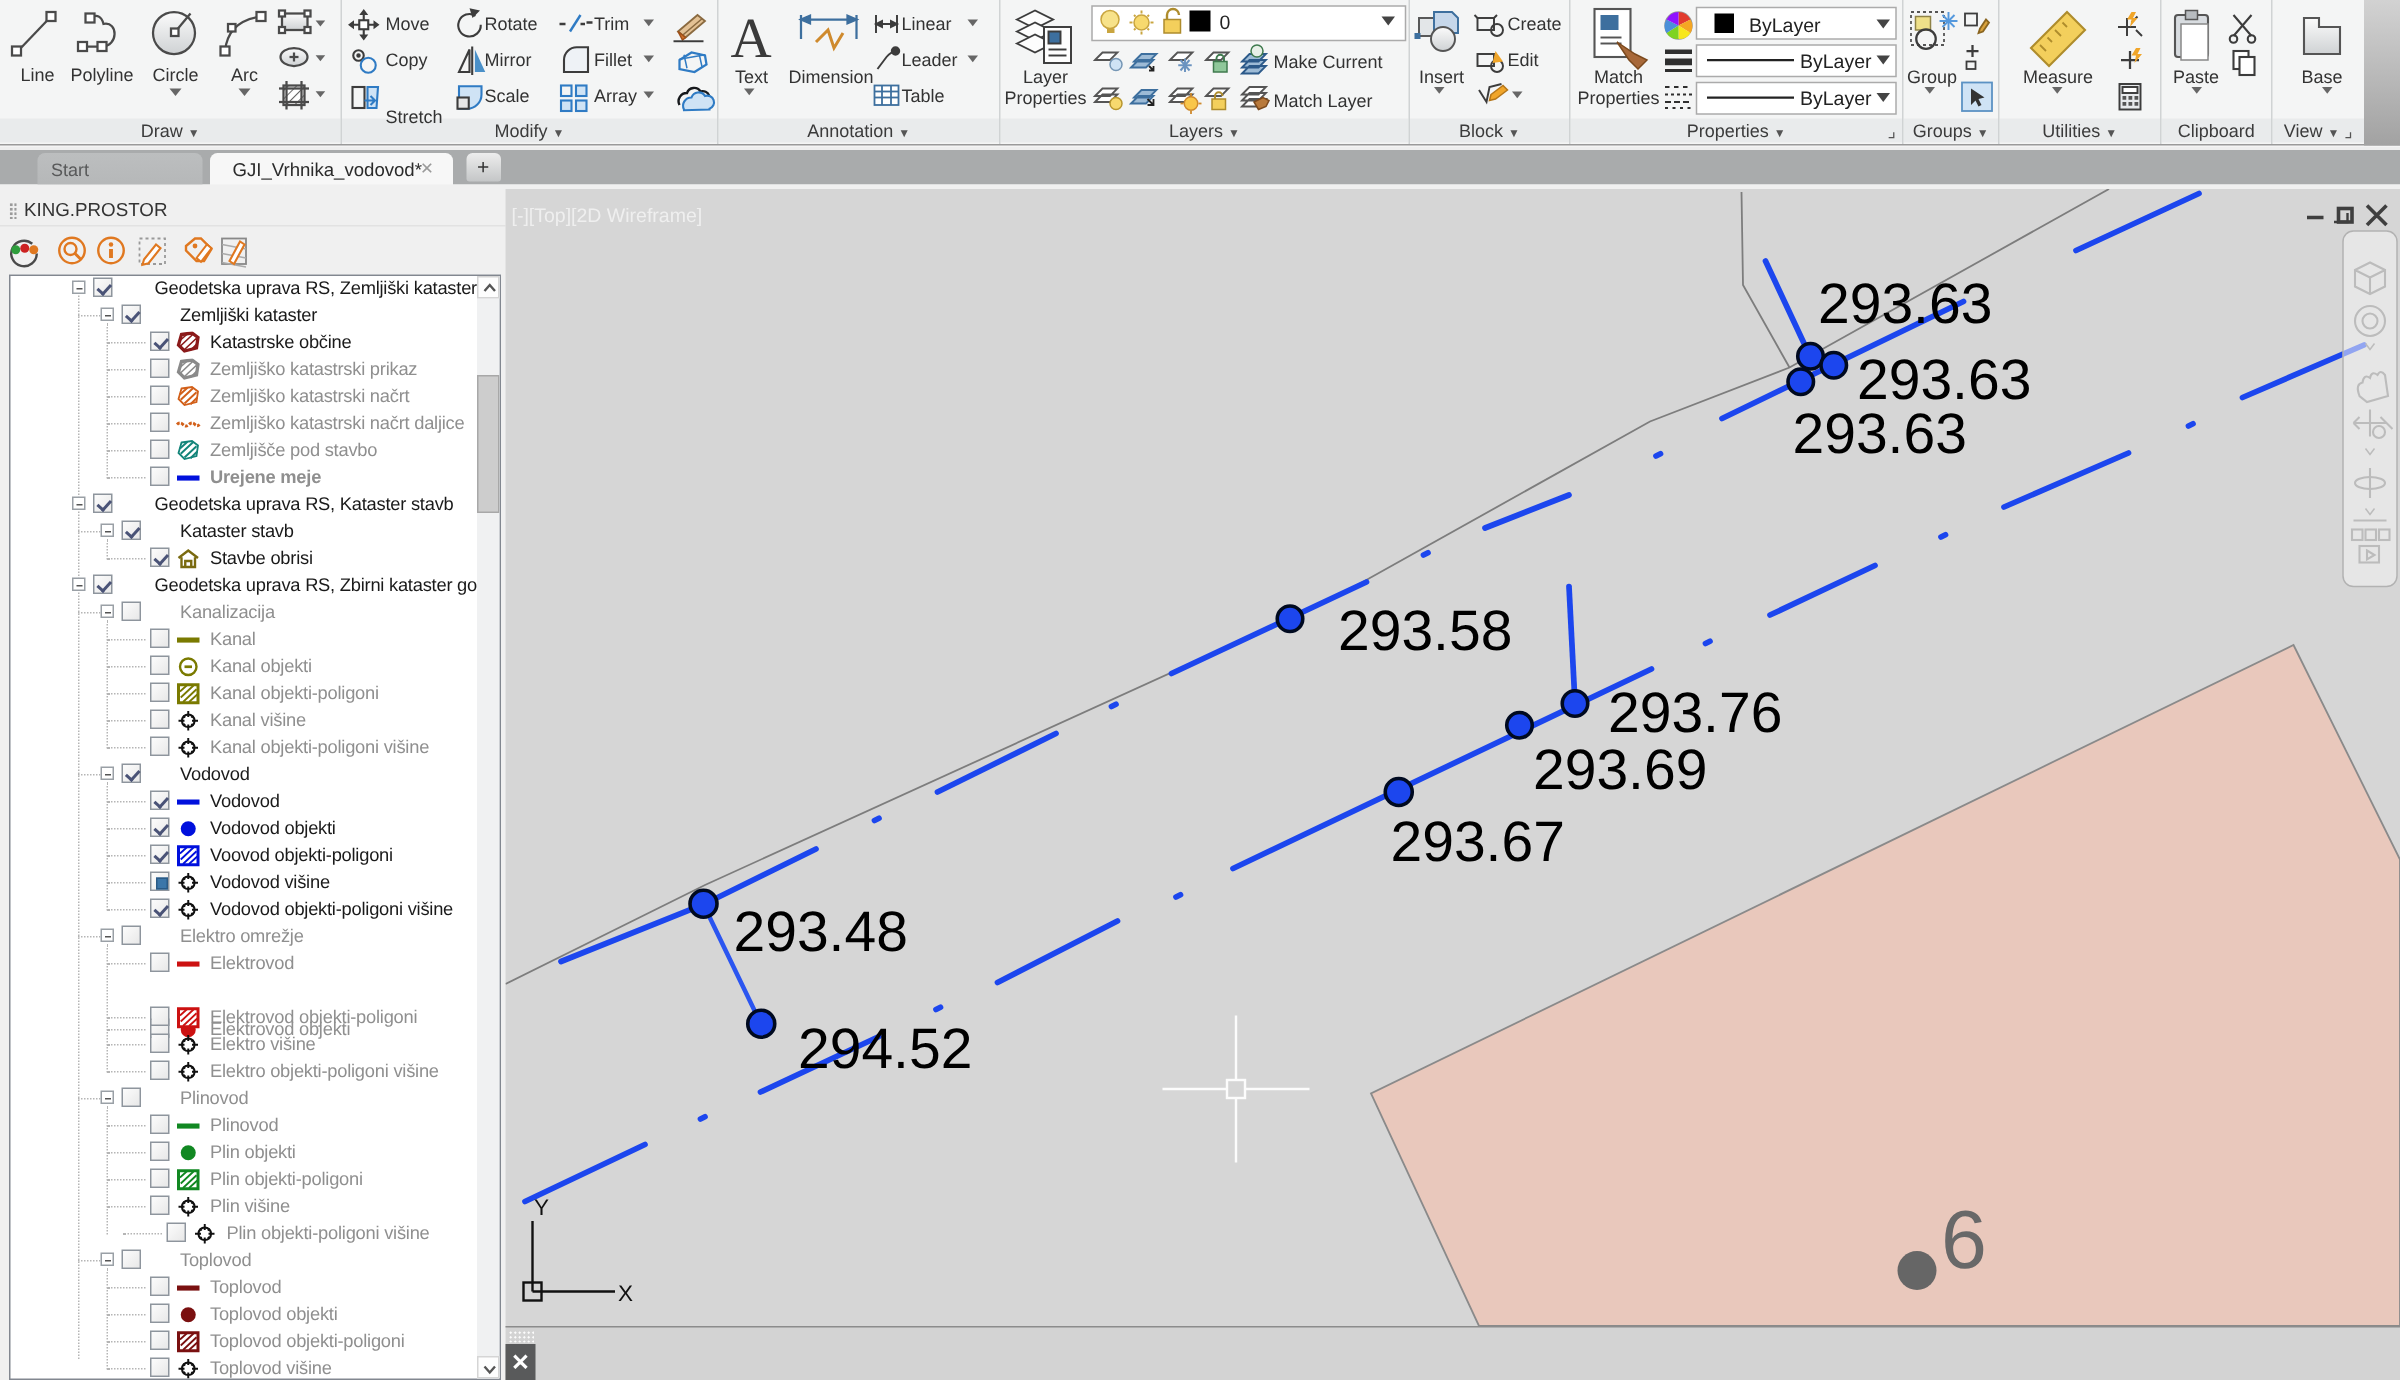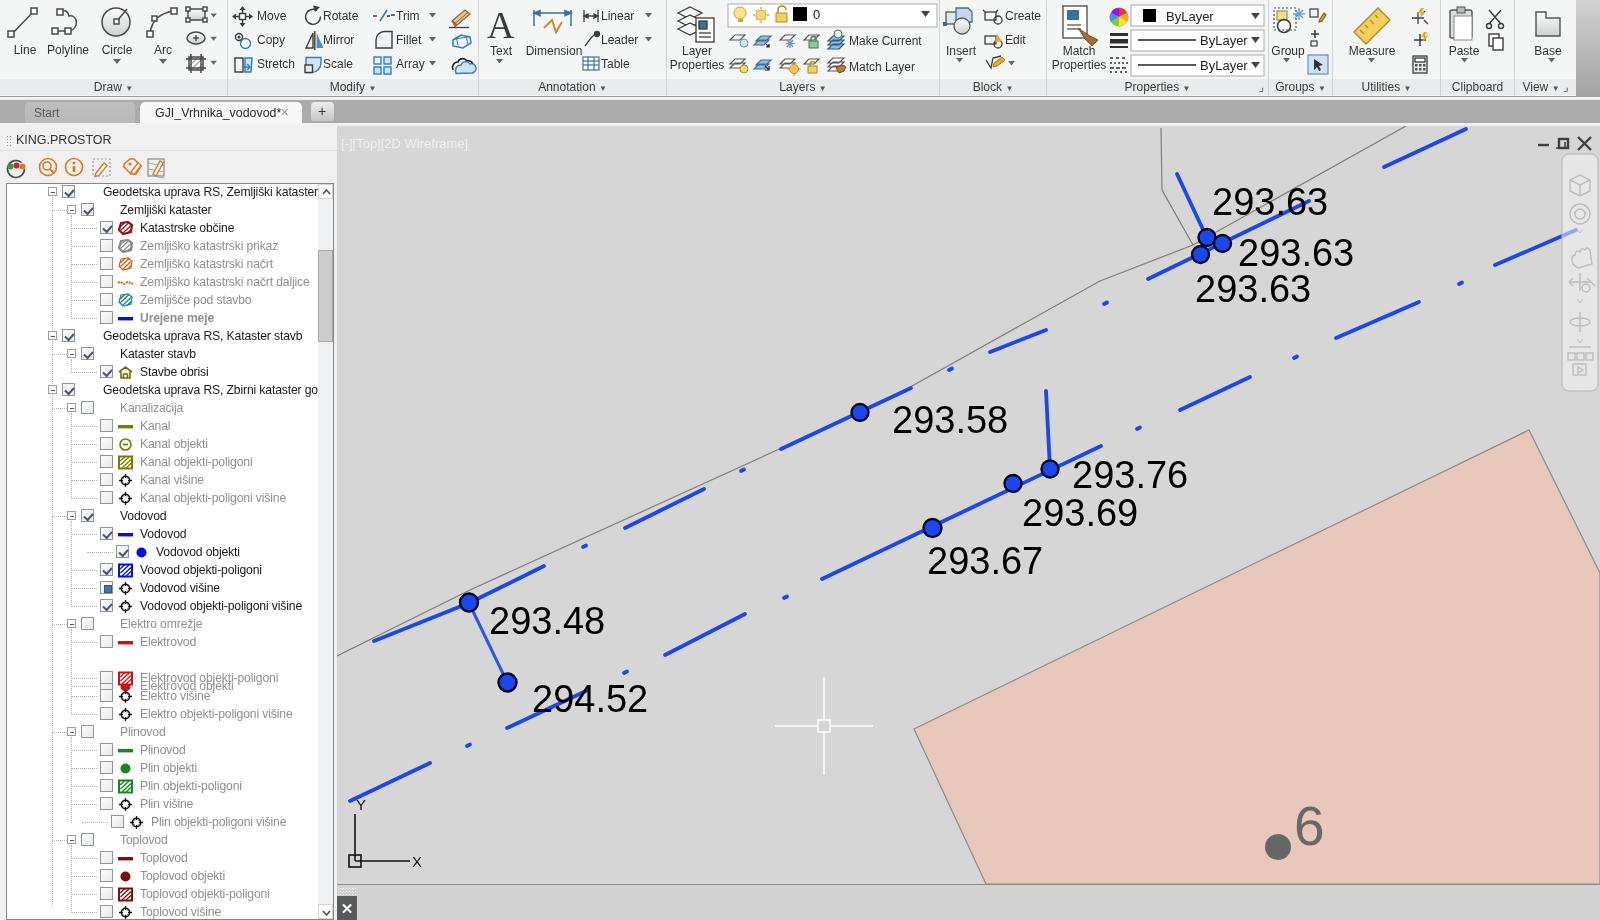--- a/index.html
+++ b/index.html
@@ -69,21 +69,21 @@
     <div class="psep" style="left:1440px;"></div>
     <div class="psep" style="left:1514px;"></div>
     <div style="position:absolute;left:1576px;top:0;width:24px;height:97px;background:linear-gradient(#d2d2d2,#a2a2a2);"></div>
 
     <span class="biglabel" style="left:6px;top:43px;width:38px;">Line</span>
     <span class="biglabel" style="left:42px;top:43px;width:52px;text-align:center;">Polyline</span>
     <span class="biglabel" style="left:96px;top:43px;width:42px;">Circle</span>
     <span class="biglabel" style="left:146px;top:43px;width:34px;">Arc</span>
     <span class="slabel" style="left:257px;top:9px;text-align:center;">Move</span>
     <span class="slabel" style="left:257px;top:33px;">Copy</span>
-    <span class="slabel" style="left:257px;top:57px;">Stretch</span>
+    <span class="slabel" style="left:257px;top:71px;">Stretch</span>
     <span class="slabel" style="left:323px;top:9px;">Rotate</span>
     <span class="slabel" style="left:323px;top:33px;">Mirror</span>
     <span class="slabel" style="left:323px;top:57px;">Scale</span>
     <span class="slabel" style="left:396px;top:9px;">Trim</span>
     <span class="slabel" style="left:396px;top:33px;">Fillet</span>
     <span class="slabel" style="left:396px;top:57px;">Array</span>
     <span class="biglabel" style="left:484px;top:44px;width:34px;">Text</span>
     <span class="biglabel" style="left:524px;top:44px;width:60px;">Dimension</span>
     <span class="slabel" style="left:601px;top:9px;">Linear</span>
     <span class="slabel" style="left:601px;top:33px;">Leader</span>
@@ -617,21 +617,21 @@
           <span class="txt" style="left:113px;">Vodovod</span>
         </div>
 <div class="trow on" style="top:341px;">
           <div style="position:absolute;left:64px;top:9px;width:26px;border-top:1px dotted #b5b5b5;"></div>
           <span class="cb c" style="left:93px;"></span>
           <svg style="position:absolute;left:110px;top:2px;" width="17" height="15" viewBox="0 0 17 15">
             <rect x="1" y="6" width="15" height="3.4" fill="#0010dd"></rect>
           </svg>
           <span class="txt" style="left:133px;">Vodovod</span>
         </div>
-<div class="trow on" style="top:359px;margin-left:16px;">
+<div class="trow on" style="top:359px;">
           <div style="position:absolute;left:64px;top:9px;width:26px;border-top:1px dotted #b5b5b5;"></div>
           <span class="cb c" style="left:93px;"></span>
           <svg style="position:absolute;left:110px;top:2px;" width="17" height="15" viewBox="0 0 17 15">
             <circle cx="8.5" cy="7.5" r="5" fill="#0010dd"></circle>
           </svg>
           <span class="txt" style="left:133px;">Vodovod objekti</span>
         </div>
 <div class="trow on" style="top:377px;">
           <div style="position:absolute;left:64px;top:9px;width:26px;border-top:1px dotted #b5b5b5;"></div>
           <span class="cb c" style="left:93px;"></span>

